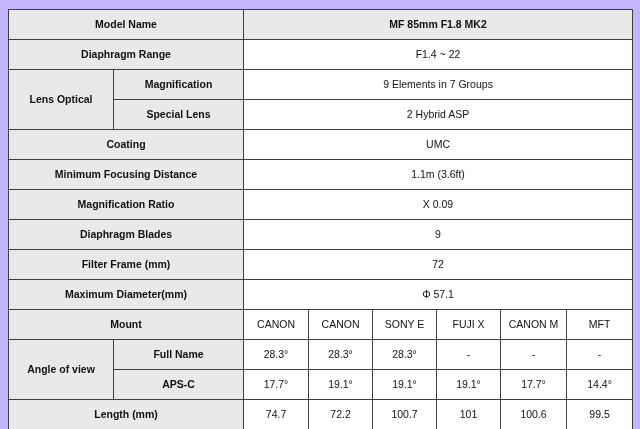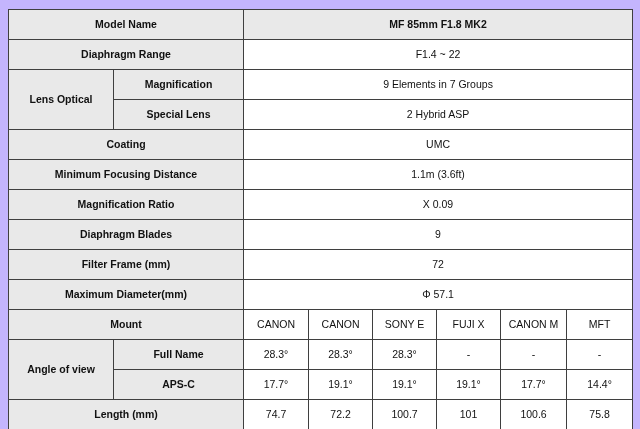--- a/index.html
+++ b/index.html
@@ -148,18 +148,18 @@
         <td class="val small">14.4°</td>
       </tr>
 
       <tr>
         <td class="head" colspan="2">Length (mm)</td>
         <td class="val small">74.7</td>
         <td class="val small">72.2</td>
         <td class="val small">100.7</td>
         <td class="val small">101</td>
         <td class="val small">100.6</td>
-        <td class="val small">75.8</td>
+        <td class="val small">99.5</td>
       </tr>
 
     </tbody>
   </table>
 </div>
 
 </body></html>

